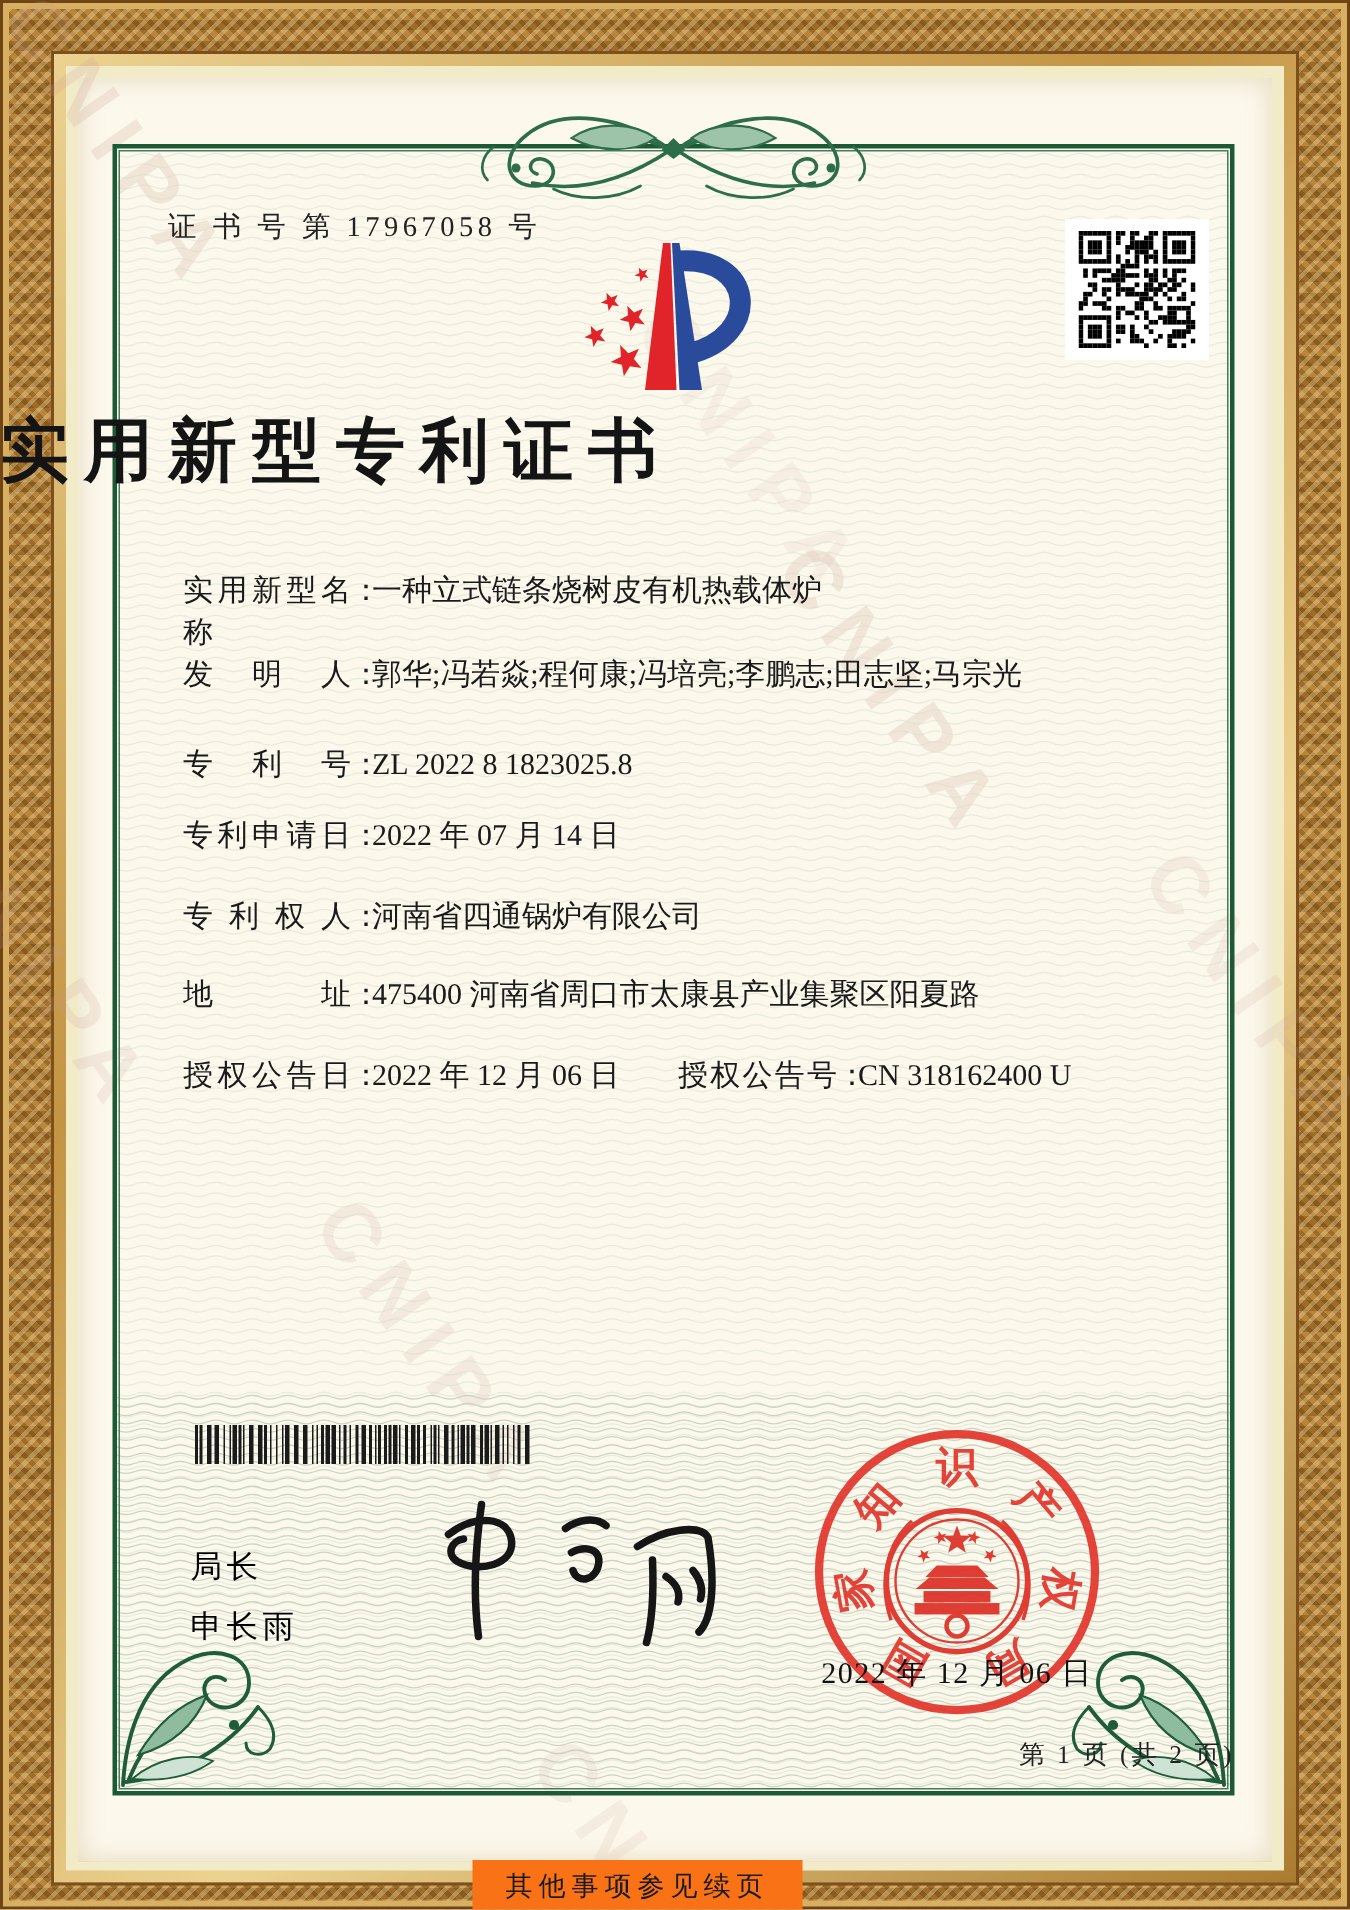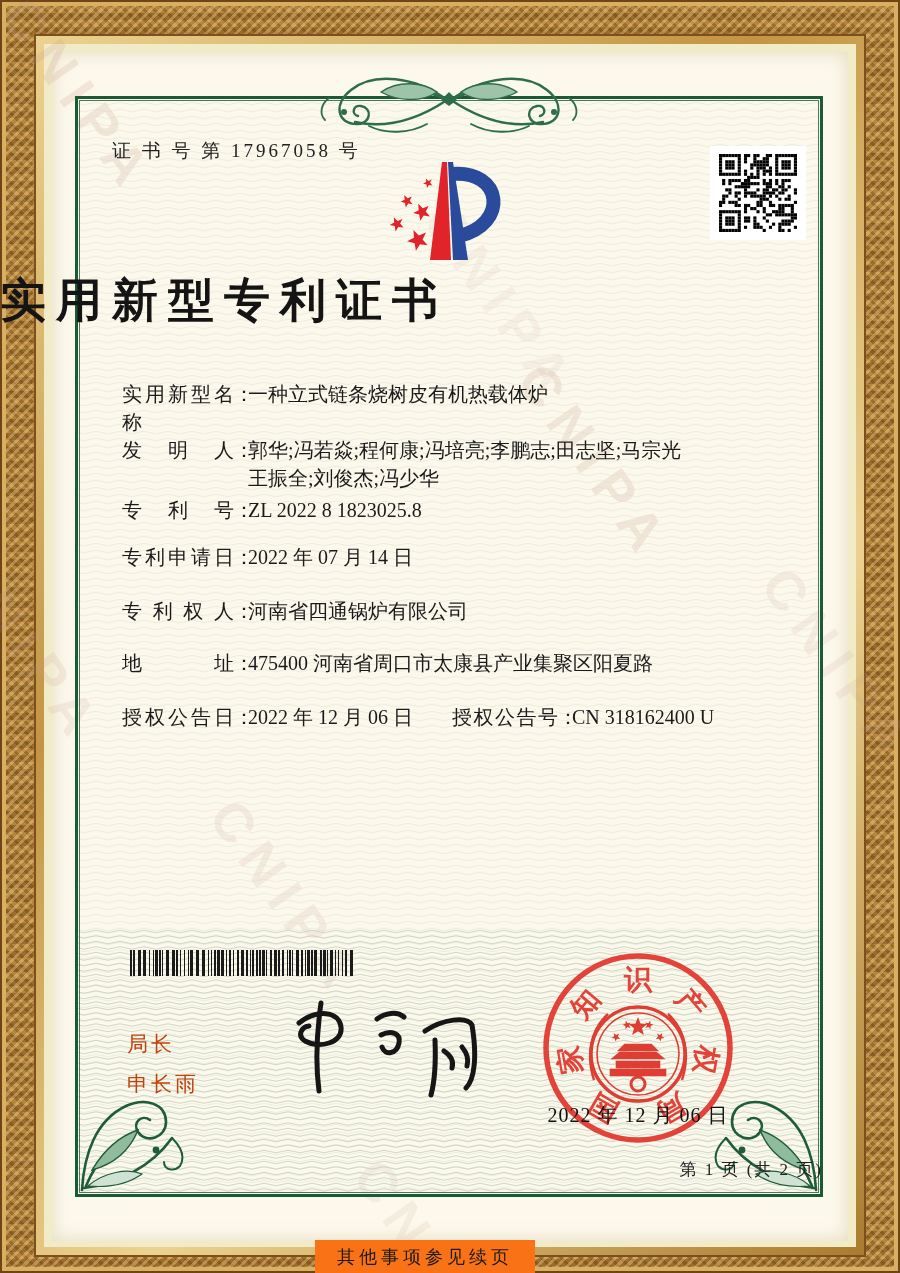--- a/index.html
+++ b/index.html
@@ -42,21 +42,21 @@
   .fcolon{display:inline-block;width:14px;vertical-align:top;}
   .fvalue{display:inline-block;vertical-align:top;max-width:540px;}
   .fvalue2{margin-left:126px;}
   .grant-no{position:absolute;left:330px;top:0;}
   .paras{position:absolute;left:122px;top:740px;width:672px;z-index:4;
     font-size:19.5px;line-height:37px;color:#1a1a1a;text-align:justify;}
   .paras p{margin:0;text-indent:2em;}
   .barcode{position:absolute;left:130px;top:950px;z-index:4;}
   .signer{position:absolute;left:127px;z-index:5;
     font-family:"Liberation Sans","DejaVu Sans",sans-serif;
-    font-size:21px;letter-spacing:3px;color:#c2410c;}
+    font-size:21px;letter-spacing:3px;color:#000000;}
   .signature{position:absolute;left:285px;top:995px;z-index:5;}
   .seal{position:absolute;left:538px;top:948px;z-index:4;}
   .seal-date{position:absolute;left:538px;top:1102px;width:200px;text-align:center;
     font-size:20px;letter-spacing:1px;color:#111;z-index:5;}
   .page-info{position:absolute;left:75px;top:1158px;width:748px;text-align:right;
     font-size:17px;color:#222;z-index:4;letter-spacing:2px;}
   .note-box{position:absolute;left:425px;top:1240px;transform:translateX(-50%);
     background:#f97316;padding:5px 22px;font-size:18px;letter-spacing:4px;color:#1a1a1a;z-index:6;white-space:nowrap;}
   svg{display:block;}
 </style>
@@ -641,21 +641,20 @@
     </svg>
 </div>
 
 <div class="title">实用新型专利证书</div>
 
 <div class="frow" style="top:380px">
   <span class="flabel">实用新型名称</span><span class="fcolon">：</span><span class="fvalue">一种立式链条烧树皮有机热载体炉</span>
 </div>
 <div class="frow" style="top:436px">
   <span class="flabel">发明人</span><span class="fcolon">：</span><span class="fvalue">郭华;冯若焱;程何康;冯培亮;李鹏志;田志坚;马宗光</span>
-  <div class="fvalue2">王振全;刘俊杰;冯少华</div>
 </div>
 <div class="frow" style="top:496px">
   <span class="flabel">专利号</span><span class="fcolon">：</span><span class="fvalue">ZL 2022 8 1823025.8</span>
 </div>
 <div class="frow" style="top:543px">
   <span class="flabel">专利申请日</span><span class="fcolon">：</span><span class="fvalue">2022 年 07 月 14 日</span>
 </div>
 <div class="frow" style="top:597px">
   <span class="flabel">专利权人</span><span class="fcolon">：</span><span class="fvalue">河南省四通锅炉有限公司</span>
 </div>

